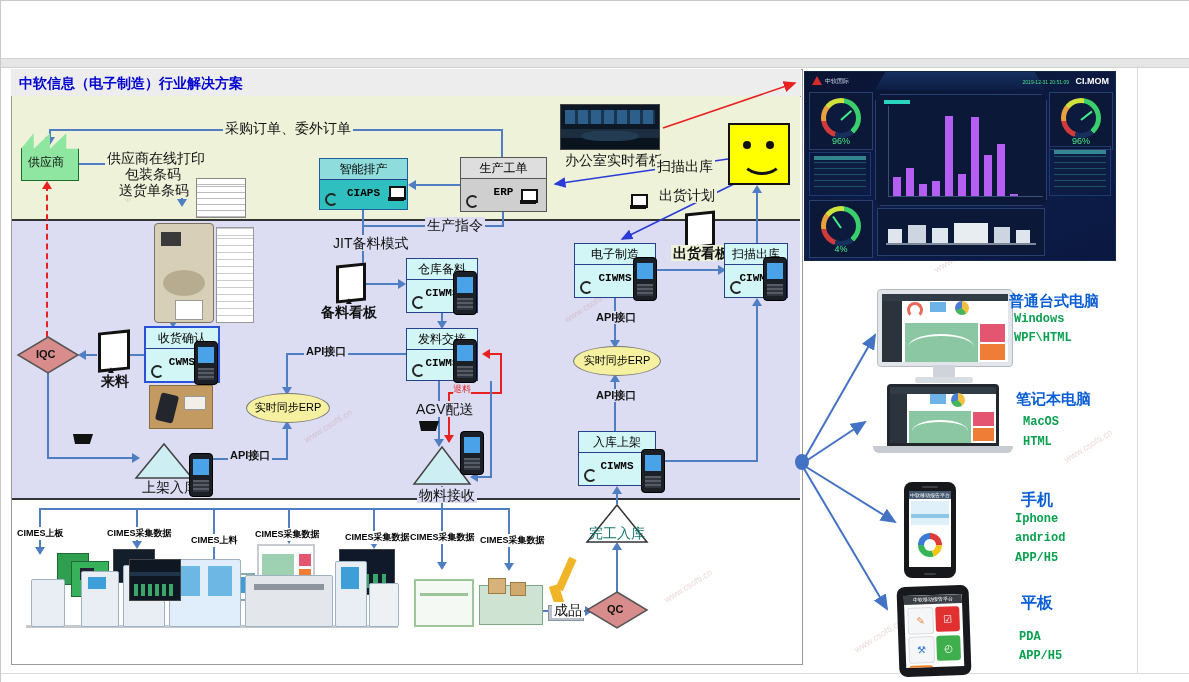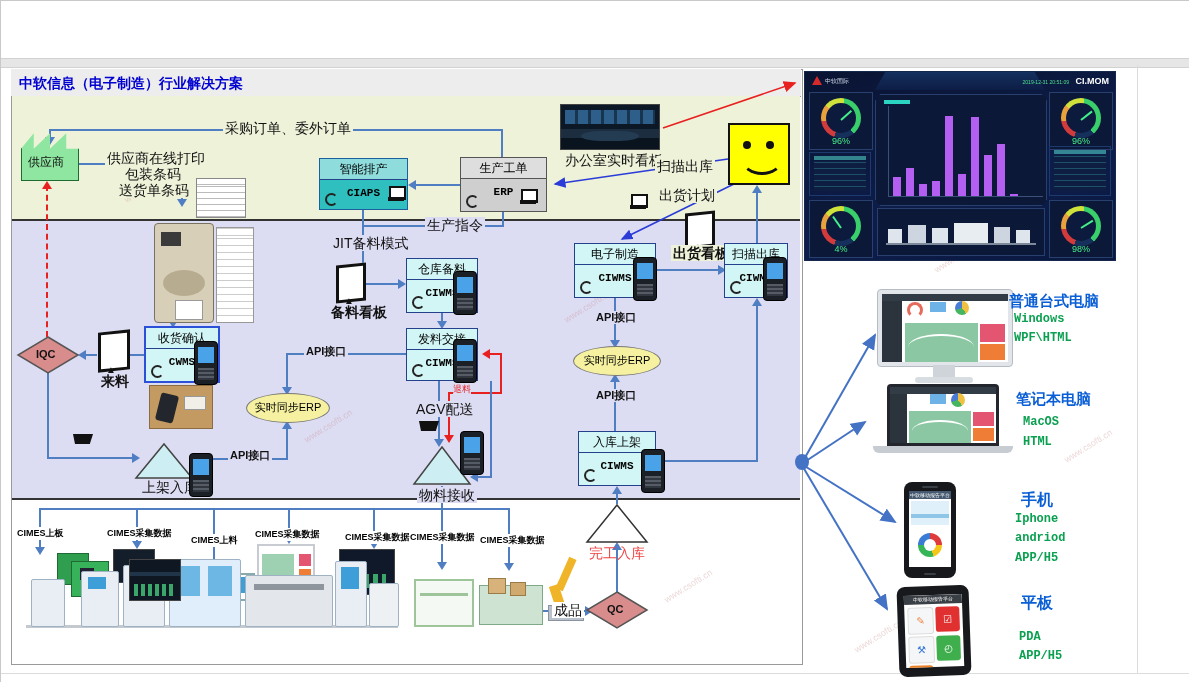--- a/index.html
+++ b/index.html
@@ -293,21 +293,21 @@
     <div class="bd">CIWMS</div>
     <span class="snail"></span>
   </div>
   <div class="pda" style="left:452px;top:338px"></div>
 
   <div class="lbl bg2" style="left:330px;top:234px;z-index:5">JIT备料模式</div>
   <div class="lbl bg2" style="left:424px;top:216px;z-index:5">生产指令</div>
 
   <div class="kanban" style="left:335px;top:263px;width:24px;height:32px"></div>
   <div class="kpt" style="left:343px;top:294px;z-index:5">▲</div>
-  <div class="lbl b bg2" style="left:328px;top:303px;z-index:5">备料看板</div>
+  <div class="lbl b bg2" style="left:318px;top:303px;z-index:5">备料看板</div>
 
   <div class="lbl b bg2" style="left:303px;top:344px;font-size:11px;z-index:5">API接口</div>
   <div class="lbl b bg2" style="left:227px;top:448px;font-size:11px;z-index:5">API接口</div>
   <div class="lbl b bg2" style="left:593px;top:310px;font-size:11px;z-index:5">API接口</div>
   <div class="lbl b bg2" style="left:593px;top:388px;font-size:11px;z-index:5">API接口</div>
 
   <div class="oval" style="left:245px;top:392px;width:82px;height:28px">实时同步ERP</div>
   <div class="oval" style="left:572px;top:345px;width:86px;height:28px">实时同步ERP</div>
 
   <div class="pbox" style="left:143px;top:325px;width:76px;height:57px;border:2px solid #2d50d8;z-index:5">
@@ -352,21 +352,21 @@
   </div>
   <div class="pda" style="left:762px;top:256px"></div>
 
   <div class="pbox" style="left:577px;top:430px;width:78px;height:55px;z-index:5">
     <div class="hd">入库上架</div>
     <div class="bd">CIWMS</div>
     <span class="snail"></span>
   </div>
   <div class="pda" style="left:640px;top:448px"></div>
 
-  <div class="lbl" style="left:588px;top:544px;color:#ef4444;z-index:5">完工入库</div>
+  <div class="lbl" style="left:588px;top:524px;color:#0f766e;z-index:5">完工入库</div>
   <div class="lbl b" style="left:606px;top:602px;font-size:11px;z-index:6">QC</div>
   <div class="lbl bgw" style="left:551px;top:601px;z-index:5">成品</div>
 
   <div class="cim" style="left:16px;top:526px">CIMES上板</div>
   <div class="cim" style="left:106px;top:526px">CIMES采集数据</div>
   <div class="cim" style="left:190px;top:533px">CIMES上料</div>
   <div class="cim" style="left:254px;top:527px">CIMES采集数据</div>
   <div class="cim" style="left:344px;top:530px">CIMES采集数据</div>
   <div class="cim" style="left:409px;top:530px">CIMES采集数据</div>
   <div class="cim" style="left:479px;top:533px">CIMES采集数据</div>
@@ -449,25 +449,20 @@
     </div>
     <div class="gauge" style="left:244px;top:20px">
       <div class="gring"></div>
       <div class="needle" style="transform:rotate(52deg)"></div>
       <div class="gv">96%</div>
     </div>
     <div class="gauge" style="left:4px;top:128px">
       <div class="gring"></div>
       <div class="needle" style="transform:rotate(-35deg)"></div>
       <div class="gv">4%</div>
-    </div>
-    <div class="gauge" style="left:244px;top:128px">
-      <div class="gring"></div>
-      <div class="needle" style="transform:rotate(58deg)"></div>
-      <div class="gv">98%</div>
     </div>
 
     <div class="dtable" style="left:4px;top:80px;width:62px;height:44px"></div>
     <div class="dtable" style="left:244px;top:74px;width:62px;height:50px"></div>
 
     <div class="dpanel" style="left:70px;top:22px;width:170px;height:110px;
          clip-path:polygon(0 6%,3% 0,97% 0,100% 6%,100% 94%,97% 100%,3% 100%,0 94%)">
       <div class="abs" style="left:8px;top:5px;width:26px;height:4px;background:#2bd4c0"></div>
       <div id="bars" class="abs" style="left:12px;bottom:8px;width:150px;height:90px;display:flex;align-items:flex-end;gap:5px;
            border-left:1px solid #3a4f7a;border-bottom:1px solid #3a4f7a;padding-left:4px">

